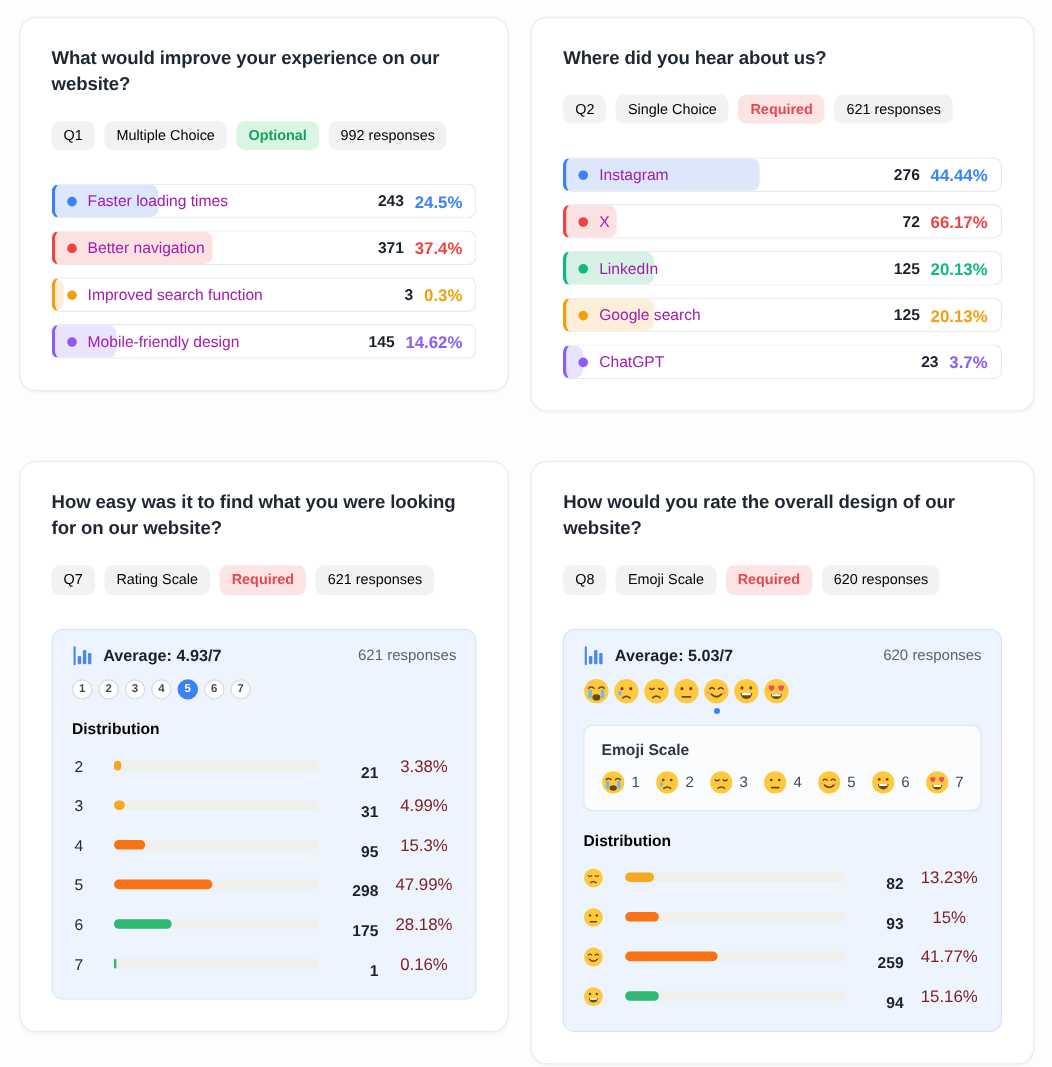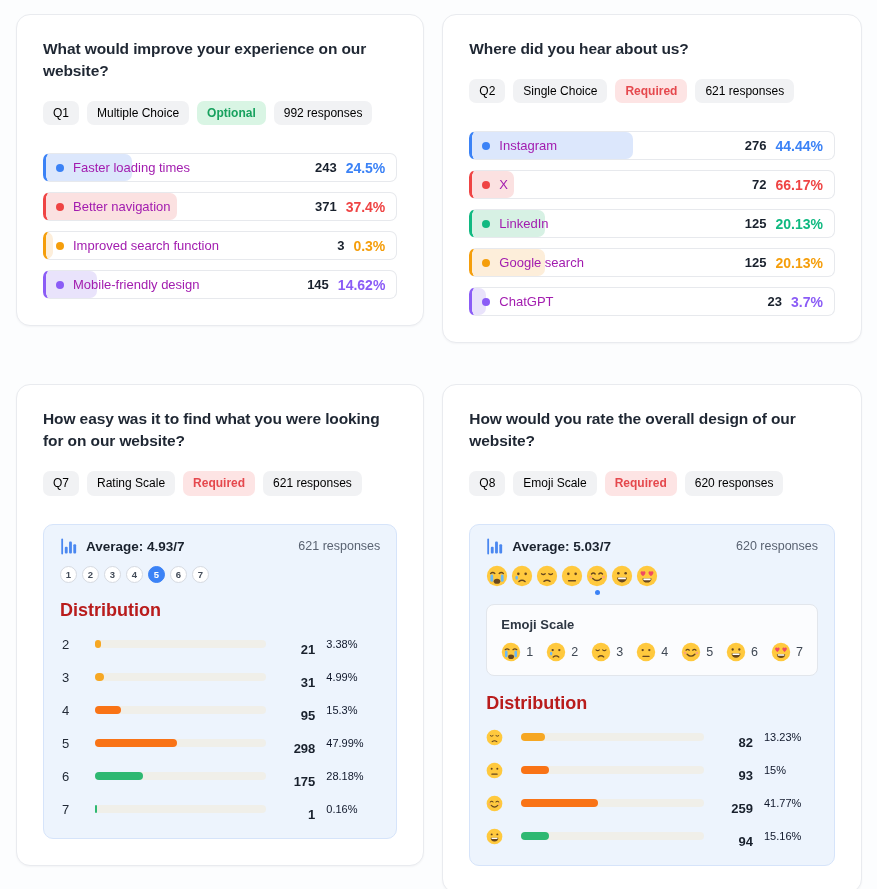--- a/index.html
+++ b/index.html
@@ -93,35 +93,35 @@
   .rating-row { display: flex; gap: 5px; margin-top: 11px; }
   .rating-circle {
     width: 17px; height: 17px; border-radius: 50%;
     background: #fff;
     border: 1px solid #d6dae1;
     display: flex; align-items: center; justify-content: center;
     font-size: 9.5px; font-weight: 600; color: #434c59;
   }
   .rating-circle.sel { background: #3b82f6; border-color: #3b82f6; color: #fff; }
 
-  .dist-title { font-size: 18px; font-weight: 700; color: #b91c1c; margin: 17px 0 11px; }
+  .dist-title { font-size: 13px; font-weight: 700; color: #000000; margin: 17px 0 11px; }
   .dist-rows { display: flex; flex-direction: column; gap: 8px; }
   .dist-row {
     display: grid;
     grid-template-columns: 24px 1fr 38px 54px;
     align-items: center;
     gap: 11px;
     min-height: 16px;
   }
   .dist-label { font-size: 13px; color: #232b37; padding-left: 2px; }
   .dist-emoji { display: flex; align-items: center; }
   .track { height: 8px; border-radius: 4px; background: #f0efe9; }
   .fill { display: block; height: 8px; border-radius: 4px; min-width: 2px; }
   .dist-count { font-size: 13px; font-weight: 700; color: #19212d; text-align: right; margin-top: 10px; }
-  .dist-pct { font-size: 11px; color: #0f172a; text-align: left; }
+  .dist-pct { font-size: 14px; color: #7f1d1d; text-align: center; }
 
   
   .emoji-avg-row { display: flex; gap: 3px; margin-top: 10px; }
   .em-wrap { display: flex; flex-direction: column; align-items: center; gap: 3px; }
   .em-dot { width: 5px; height: 5px; border-radius: 50%; background: #3b82f6; opacity: 0; }
   .em-dot.on { opacity: 1; }
   .scale-box {
     margin-top: 9px;
     background: #fbfcfe;
     border: 1px solid #e2e6ec;

